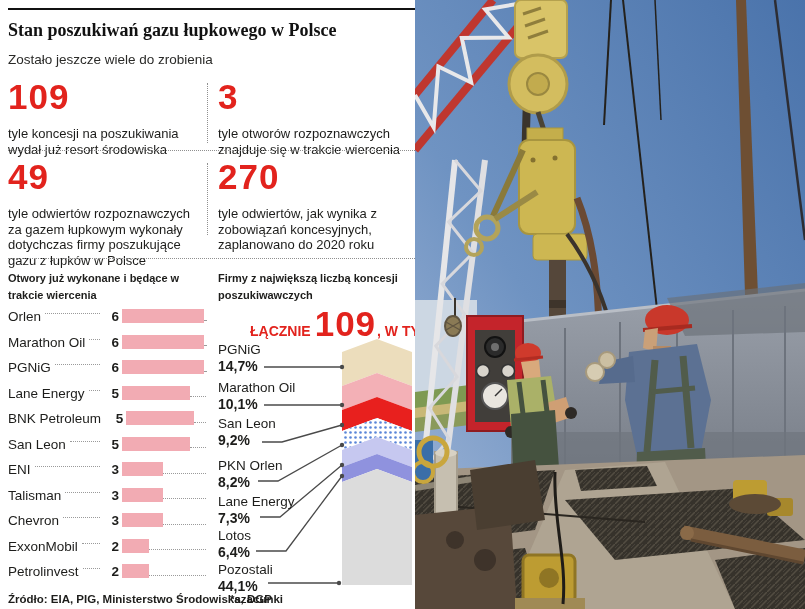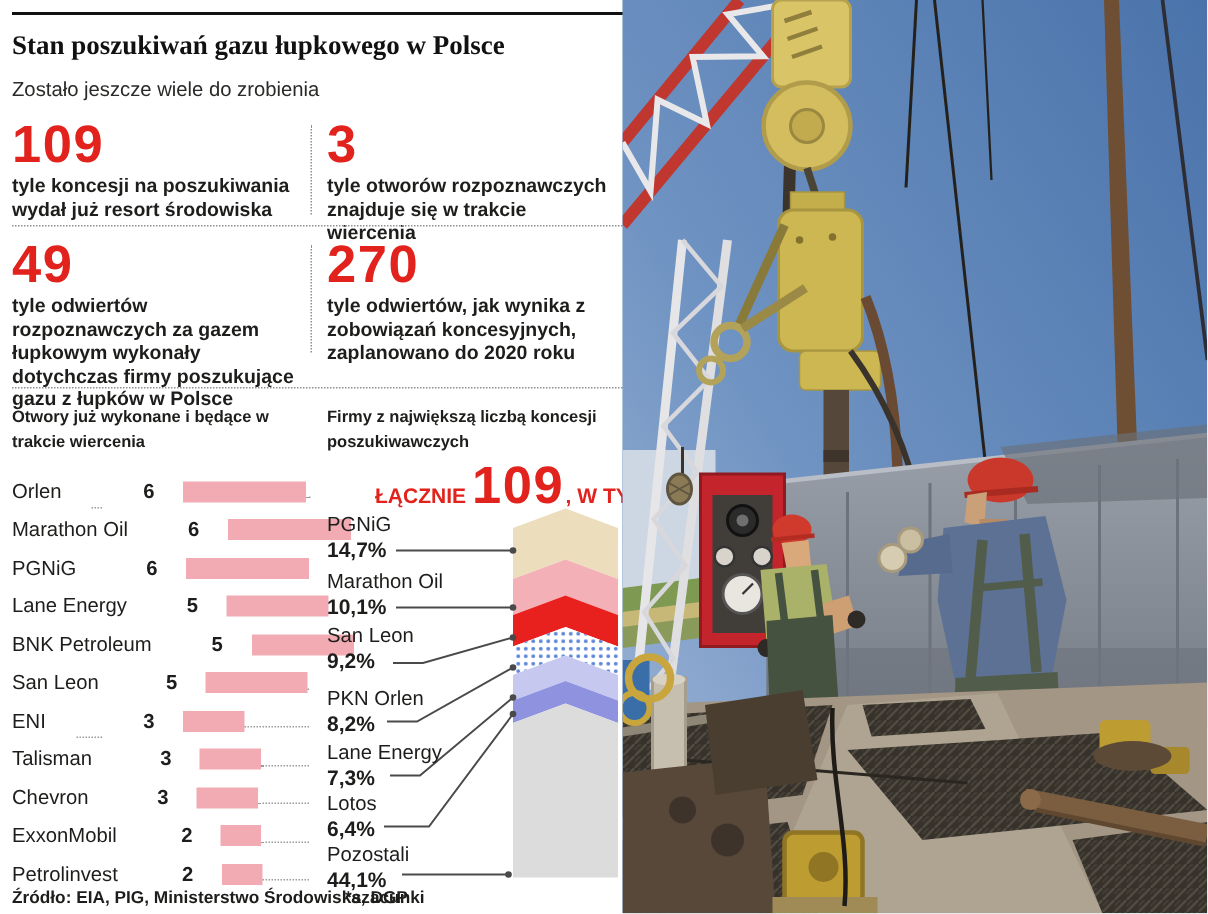--- a/index.html
+++ b/index.html
@@ -6,33 +6,33 @@
   .app{position:relative;width:805px;height:609px;background:#fff;overflow:hidden;
        font-family:"Liberation Sans",sans-serif;color:#1d1d1b;}
   
   .info{position:absolute;left:0;top:0;width:465px;height:609px;background:#fff;}
   .rule-top{position:absolute;left:8px;right:10px;top:8px;border-top:2px solid #111;}
   .title{position:absolute;left:8px;top:20px;width:400px;
          font-family:"Liberation Serif",serif;font-weight:bold;font-size:18px;color:#111;}
   .subtitle{position:absolute;left:8px;top:52px;font-size:13.5px;color:#2a2a28;}
   .stat{position:absolute;width:190px;}
   .stat .num{display:block;font-size:35px;font-weight:bold;color:#e2231d;line-height:34px;letter-spacing:1px;}
-  .stat .cap{display:block;font-size:13px;line-height:15.5px;color:#1d1d1b;margin-top:2px;font-weight:bold;}
+  .stat .cap{display:block;font-size:13px;line-height:15.5px;color:#1d1d1b;margin-top:12px;}
   .s1{left:8px;top:80px;} .s2{left:218px;top:80px;}
   .s3{left:8px;top:160px;} .s4{left:218px;top:160px;}
   .hr-dot{position:absolute;left:8px;right:8px;border-top:1px dotted #8f8f8f;}
   .hr1{top:150px;} .hr2{top:258px;}
   .vr-dot{position:absolute;left:207px;border-left:1px dotted #8f8f8f;width:0;}
   .v1{top:83px;height:60px;} .v2{top:163px;height:72px;}
   .sec-title{position:absolute;font-size:11px;font-weight:bold;line-height:17px;color:#1d1d1b;}
   .t-left{left:8px;top:270px;width:200px;}
   .t-right{left:218px;top:270px;width:194px;}
   
   .bchart{position:absolute;left:8px;top:309px;width:198px;}
-  .brow{display:flex;align-items:flex-end;height:25.5px;gap:16px;}
+  .brow{display:flex;align-items:flex-start;height:25.5px;}
   .blabel{font-size:13.5px;white-space:nowrap;}
   .bdots{flex:1;border-bottom:1px dotted #9a9a9a;margin:0 4px;transform:translateY(4px);}
   .bnum{width:15px;text-align:right;font-size:13.5px;font-weight:bold;margin-right:3px;}
   .bars{width:84px;display:flex;align-items:center;}
   .bar{height:14px;background:#f2abb3;}
   .bar-dots{flex:1;border-bottom:1px dotted #9a9a9a;transform:translateY(4px);}
   
   .schart{position:absolute;left:218px;top:268px;width:194px;height:326px;}
   .total-line{position:absolute;left:0;top:36px;display:flex;align-items:baseline;color:#e2231d;white-space:nowrap;margin-left:32px;}
   .total-line .tl1{font-size:14px;font-weight:bold;}

